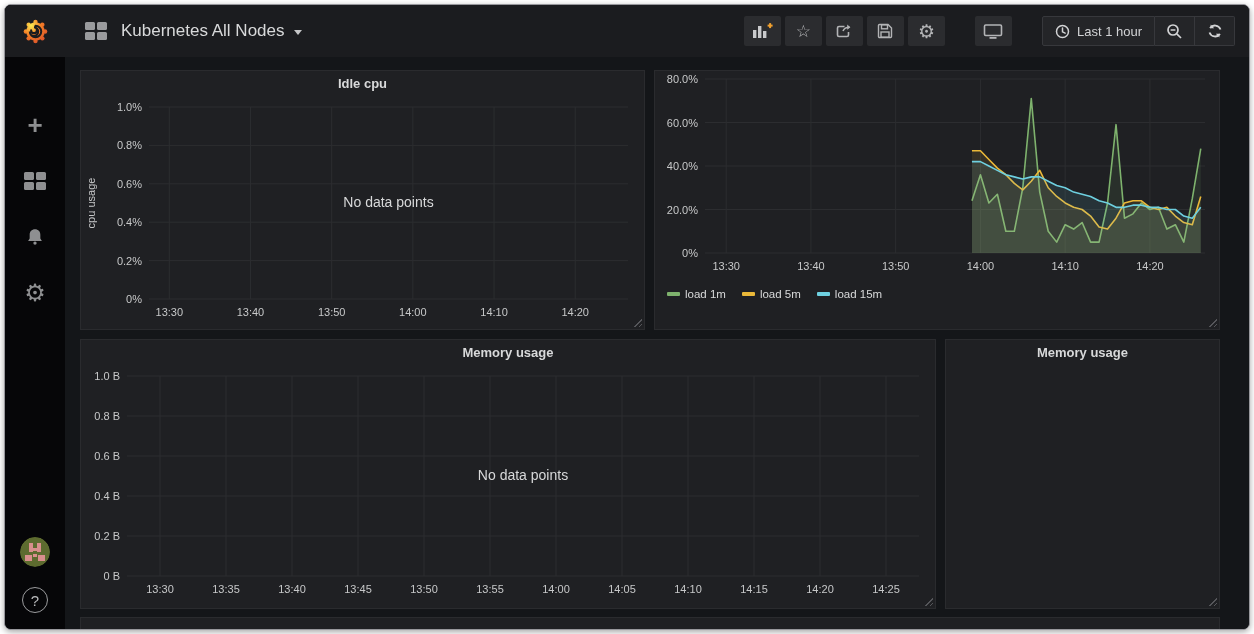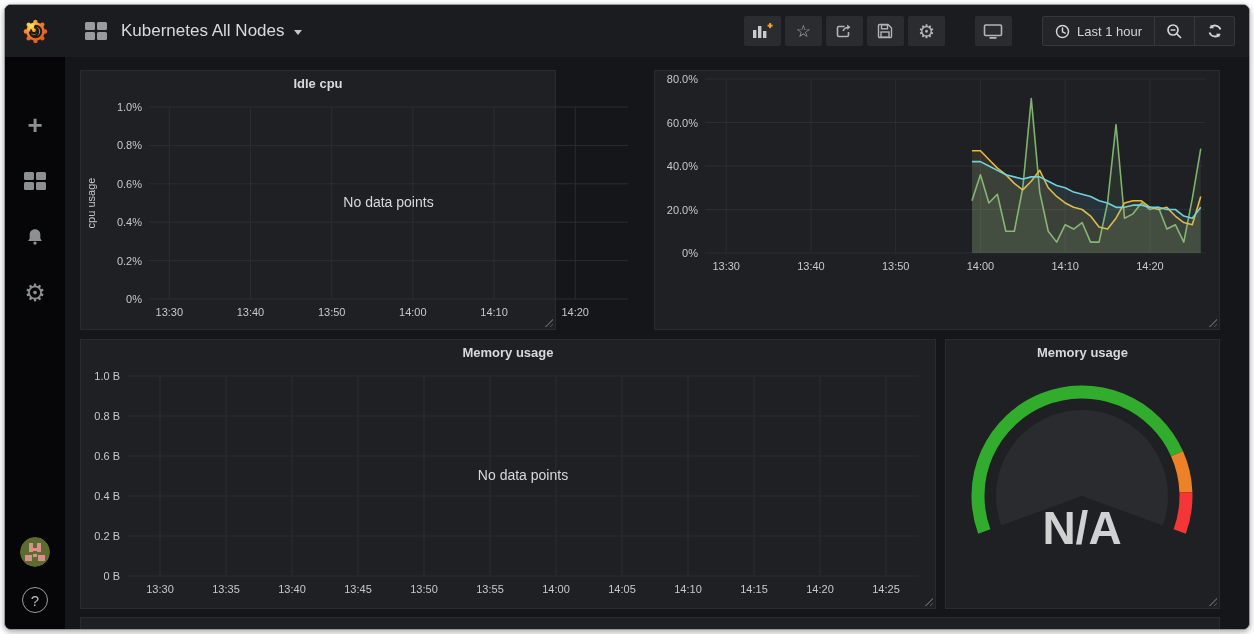--- a/index.html
+++ b/index.html
@@ -35,21 +35,21 @@
   .tgroup{display:flex;margin-left:4px;}
   .tgroup .gbtn{height:30px;background:#242528;border:1px solid #37383c;display:flex;align-items:center;justify-content:center;
     color:#d2d3d5;cursor:pointer;box-sizing:border-box;}
   .gbtn.time{padding:12px 12px;gap:7px;font-size:13px;border-radius:2px 0 0 2px;}
   .gbtn.mid{width:40px;border-left:none;}
   .gbtn.last{width:40px;border-left:none;border-radius:0 2px 2px 0;}
   
   .dashboard{position:absolute;left:60px;top:52px;right:0;bottom:0;background:#141619;}
   .panel{position:absolute;background:#1f2023;border:1px solid #2a2b2e;box-sizing:border-box;}
   .panel-title{height:26px;line-height:26px;text-align:center;color:#d8d9da;font-size:13px;font-weight:bold;cursor:pointer;}
-  #p-idle{left:15px;top:13px;width:476px;height:260px;}
+  #p-idle{left:15px;top:13px;width:565px;height:260px;}
   #p-load{left:589px;top:13px;width:566px;height:260px;}
   #p-mem{left:15px;top:282px;width:856px;height:270px;}
   #p-gauge{left:880px;top:282px;width:275px;height:270px;}
   #p-sliver{left:15px;top:560px;width:1140px;height:12px;border-bottom:none;}
   .legend{display:flex;gap:16px;align-items:center;padding:3px 0 0 12px;height:20px;}
   .leg-item{display:flex;align-items:center;gap:5px;color:#d8d9da;font-size:11.5px;cursor:pointer;}
   .leg-item i{width:13px;height:4px;border-radius:1px;display:inline-block;}
   .resize{position:absolute;right:2px;bottom:2px;width:9px;height:9px;cursor:nwse-resize;
     background:linear-gradient(135deg,transparent 0 55%,#55565a 55% 64%,transparent 64% 78%,#55565a 78% 87%,transparent 87%);}
   .gauge-wrap{display:flex;justify-content:center;}
@@ -270,20 +270,34 @@
             <text x="410.1694915254237" y="199" text-anchor="middle" font-size="11" fill="#c7c8c9">14:10</text>
             <line x1="494.91525423728814" y1="8" x2="494.91525423728814" y2="182" stroke="#2c2d30" stroke-width="1"></line>
             <text x="494.91525423728814" y="199" text-anchor="middle" font-size="11" fill="#c7c8c9">14:20</text>
             <polygon points="316.9491525423729,129.8 325.4237288135593,103.7 333.8983050847458,131.97500000000002 342.3728813559322,123.27499999999999 350.8474576271186,160.25 359.3220338983051,160.25 367.7966101694915,116.75 376.271186440678,27.575000000000006 384.7457627118644,121.10000000000001 393.2203389830508,160.25 401.6949152542373,171.125 410.1694915254237,153.725 418.64406779661016,158.07500000000002 427.1186440677966,151.54999999999998 435.5932203389831,171.125 444.0677966101695,171.125 452.5423728813559,131.97500000000002 461.0169491525424,53.67499999999999 469.49152542372883,147.20000000000002 477.96610169491527,142.85 486.4406779661017,131.97500000000002 494.91525423728814,138.5 503.3898305084746,136.32500000000002 511.864406779661,158.07500000000002 520.3389830508474,153.725 528.8135593220338,171.125 537.2881355932203,127.625 545.7627118644068,77.60000000000001 545.7627118644068,182 316.9491525423729,182" fill="#7eb26d" fill-opacity="0.11"></polygon>
             <polyline points="316.9491525423729,129.8 325.4237288135593,103.7 333.8983050847458,131.97500000000002 342.3728813559322,123.27499999999999 350.8474576271186,160.25 359.3220338983051,160.25 367.7966101694915,116.75 376.271186440678,27.575000000000006 384.7457627118644,121.10000000000001 393.2203389830508,160.25 401.6949152542373,171.125 410.1694915254237,153.725 418.64406779661016,158.07500000000002 427.1186440677966,151.54999999999998 435.5932203389831,171.125 444.0677966101695,171.125 452.5423728813559,131.97500000000002 461.0169491525424,53.67499999999999 469.49152542372883,147.20000000000002 477.96610169491527,142.85 486.4406779661017,131.97500000000002 494.91525423728814,138.5 503.3898305084746,136.32500000000002 511.864406779661,158.07500000000002 520.3389830508474,153.725 528.8135593220338,171.125 537.2881355932203,127.625 545.7627118644068,77.60000000000001" fill="none" stroke="#7eb26d" stroke-width="1.6" stroke-linejoin="round"></polyline>
             <polygon points="316.9491525423729,79.77499999999999 325.4237288135593,79.77499999999999 333.8983050847458,88.47500000000001 342.3728813559322,97.175 350.8474576271186,103.7 359.3220338983051,112.39999999999999 367.7966101694915,118.925 376.271186440678,110.22500000000001 384.7457627118644,99.35000000000001 393.2203389830508,116.75 401.6949152542373,125.45 410.1694915254237,131.97500000000002 418.64406779661016,136.32500000000002 427.1186440677966,138.5 435.5932203389831,145.025 444.0677966101695,155.9 452.5423728813559,158.07500000000002 461.0169491525424,147.20000000000002 469.49152542372883,131.97500000000002 477.96610169491527,129.8 486.4406779661017,129.8 494.91525423728814,136.32500000000002 503.3898305084746,138.5 511.864406779661,136.32500000000002 520.3389830508474,145.025 528.8135593220338,151.54999999999998 537.2881355932203,153.725 545.7627118644068,125.45 545.7627118644068,182 316.9491525423729,182" fill="#eab839" fill-opacity="0.11"></polygon>
             <polyline points="316.9491525423729,79.77499999999999 325.4237288135593,79.77499999999999 333.8983050847458,88.47500000000001 342.3728813559322,97.175 350.8474576271186,103.7 359.3220338983051,112.39999999999999 367.7966101694915,118.925 376.271186440678,110.22500000000001 384.7457627118644,99.35000000000001 393.2203389830508,116.75 401.6949152542373,125.45 410.1694915254237,131.97500000000002 418.64406779661016,136.32500000000002 427.1186440677966,138.5 435.5932203389831,145.025 444.0677966101695,155.9 452.5423728813559,158.07500000000002 461.0169491525424,147.20000000000002 469.49152542372883,131.97500000000002 477.96610169491527,129.8 486.4406779661017,129.8 494.91525423728814,136.32500000000002 503.3898305084746,138.5 511.864406779661,136.32500000000002 520.3389830508474,145.025 528.8135593220338,151.54999999999998 537.2881355932203,153.725 545.7627118644068,125.45" fill="none" stroke="#eab839" stroke-width="1.6" stroke-linejoin="round"></polyline>
             <polygon points="316.9491525423729,90.64999999999999 325.4237288135593,90.64999999999999 333.8983050847458,95 342.3728813559322,99.35000000000001 350.8474576271186,103.7 359.3220338983051,105.875 367.7966101694915,108.05 376.271186440678,105.875 384.7457627118644,105.875 393.2203389830508,110.22500000000001 401.6949152542373,114.575 410.1694915254237,116.75 418.64406779661016,121.10000000000001 427.1186440677966,123.27499999999999 435.5932203389831,125.45 444.0677966101695,129.8 452.5423728813559,131.97500000000002 461.0169491525424,136.32500000000002 469.49152542372883,136.32500000000002 477.96610169491527,134.14999999999998 486.4406779661017,134.14999999999998 494.91525423728814,136.32500000000002 503.3898305084746,136.32500000000002 511.864406779661,138.5 520.3389830508474,138.5 528.8135593220338,145.025 537.2881355932203,147.20000000000002 545.7627118644068,136.32500000000002 545.7627118644068,182 316.9491525423729,182" fill="#6ed0e0" fill-opacity="0.11"></polygon>
             <polyline points="316.9491525423729,90.64999999999999 325.4237288135593,90.64999999999999 333.8983050847458,95 342.3728813559322,99.35000000000001 350.8474576271186,103.7 359.3220338983051,105.875 367.7966101694915,108.05 376.271186440678,105.875 384.7457627118644,105.875 393.2203389830508,110.22500000000001 401.6949152542373,114.575 410.1694915254237,116.75 418.64406779661016,121.10000000000001 427.1186440677966,123.27499999999999 435.5932203389831,125.45 444.0677966101695,129.8 452.5423728813559,131.97500000000002 461.0169491525424,136.32500000000002 469.49152542372883,136.32500000000002 477.96610169491527,134.14999999999998 486.4406779661017,134.14999999999998 494.91525423728814,136.32500000000002 503.3898305084746,136.32500000000002 511.864406779661,138.5 520.3389830508474,138.5 528.8135593220338,145.025 537.2881355932203,147.20000000000002 545.7627118644068,136.32500000000002" fill="none" stroke="#6ed0e0" stroke-width="1.6" stroke-linejoin="round"></polyline>
           </svg>
+      <div class="legend">
+        <span class="leg-item">
+              <i style="background: rgb(126, 178, 109);"></i>
+              <span>load 1m</span>
+            </span>
+        <span class="leg-item">
+              <i style="background: rgb(234, 184, 57);"></i>
+              <span>load 5m</span>
+            </span>
+        <span class="leg-item">
+              <i style="background: rgb(110, 208, 224);"></i>
+              <span>load 15m</span>
+            </span>
+      </div>
       <div class="resize"></div>
     </section>
 
     <section class="panel" id="p-mem">
       <div class="panel-title">Memory usage</div>
       <svg id="c-memory_usage" width="852" height="238">
             <line x1="46" y1="10" x2="838" y2="10" stroke="#2c2d30" stroke-width="1"></line>
             <text x="39" y="14" text-anchor="end" font-size="11" fill="#c7c8c9">1.0 B</text>
             <line x1="46" y1="49.99999999999999" x2="838" y2="49.99999999999999" stroke="#2c2d30" stroke-width="1"></line>
             <text x="39" y="53.99999999999999" text-anchor="end" font-size="11" fill="#c7c8c9">0.8 B</text>
@@ -319,29 +333,20 @@
             <text x="739" y="227" text-anchor="middle" font-size="11" fill="#c7c8c9">14:20</text>
             <line x1="805" y1="10" x2="805" y2="210" stroke="#2c2d30" stroke-width="1"></line>
             <text x="805" y="227" text-anchor="middle" font-size="11" fill="#c7c8c9">14:25</text>
             <text x="442" y="114" text-anchor="middle" font-size="14" fill="#d8d9da">No data points</text>
           </svg>
       <div class="resize"></div>
     </section>
 
     <section class="panel" id="p-gauge">
       <div class="panel-title">Memory usage</div>
-      <div class="gauge-wrap">
-        <svg id="c-memory_gauge" width="273" height="236">
-              <path d="M136 130 L55.18643461241187 159.4137323260075 A86 86 0 1 1 216.81356538758814 159.4137323260075 Z" fill="#2a2b2f"></path>
-              <path d="M38.27196743826552 165.57009490586955 A104 104 0 0 1 231.00872759483048 87.69938912011679" fill="none" stroke="#32ac2d" stroke-width="13"></path>
-              <path d="M231.00872759483048 87.69938912011679 A104 104 0 0 1 239.93664600998596 126.3704523429399" fill="none" stroke="#ed8128" stroke-width="13"></path>
-              <path d="M239.93664600998596 126.3704523429399 A104 104 0 0 1 233.7280325617345 165.57009490586955" fill="none" stroke="#f53636" stroke-width="13"></path>
-              <text x="136" y="178" text-anchor="middle" font-size="46" font-weight="bold" fill="#d0d1d2">N/A</text>
-            </svg>
-      </div>
       <div class="resize"></div>
     </section>
 
     <div class="panel" id="p-sliver"></div>
   </main>
 
 </div>
 </div>
 
 </body></html>

